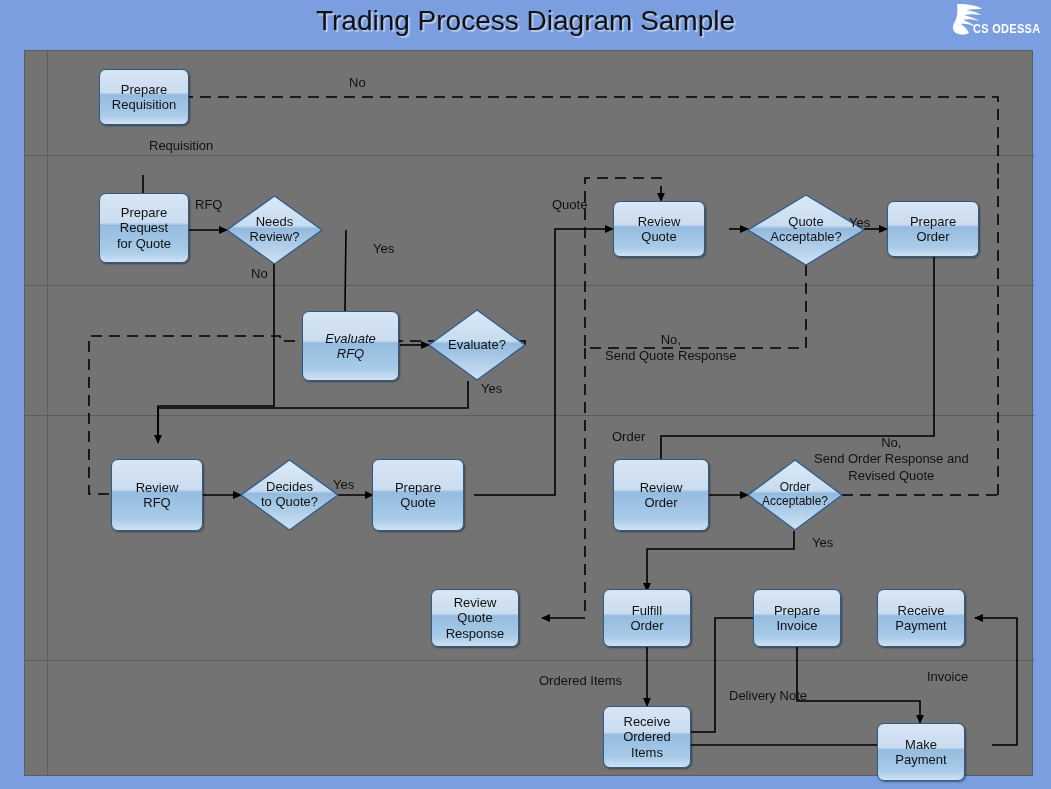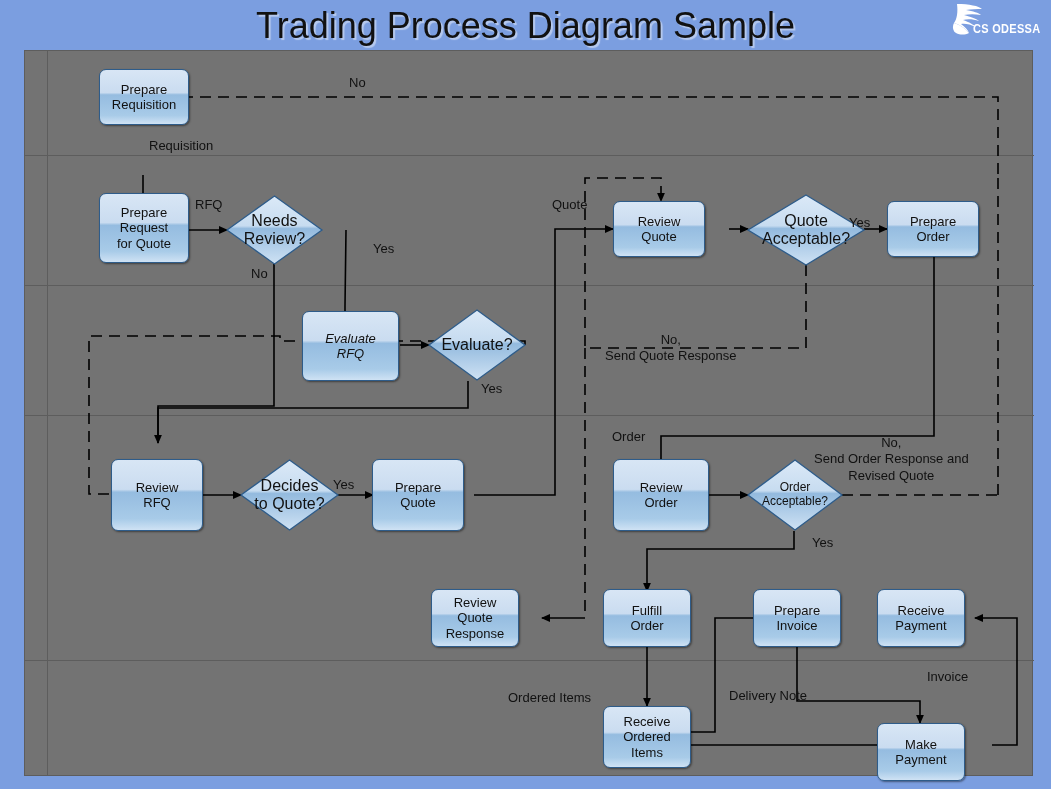--- a/index.html
+++ b/index.html
@@ -6,21 +6,21 @@
   body{
     width:1051px;height:789px;overflow:hidden;
     background:#7b9ee0;
     font-family:"DejaVu Sans","Liberation Sans",sans-serif;
   }
   #root{position:relative;width:1051px;height:789px;}
 
   
   #title{
     position:absolute;left:0;top:5px;width:1051px;text-align:center;
-    font-size:36px;color:#111;letter-spacing:0px;
+    font-size:28px;color:#111;letter-spacing:0px;
     text-shadow:2px 2px 1px rgba(255,255,255,0.45);
     font-family:"Liberation Sans","DejaVu Sans",sans-serif;
   }
   
   #logo{position:absolute;right:8px;top:2px;width:92px;height:42px;}
   #logo .logotext{
     position:absolute;left:22px;top:20px;color:#fff;font-size:11px;font-weight:bold;
     font-family:"Liberation Sans","DejaVu Sans",sans-serif;letter-spacing:0.3px;
     transform:scaleY(1.15);
   }
@@ -47,21 +47,21 @@
     font-size:13px;color:#111;line-height:1.18;text-align:center;
     font-family:"Liberation Sans","DejaVu Sans",sans-serif;
   }
   .node .nt{display:block;padding:0 3px;}
 
   .diamond{position:absolute;}
   .diamond svg{position:absolute;left:0;top:0;overflow:visible;}
   .diamond .dt{
     position:absolute;left:0;top:0;width:100%;height:100%;
     display:flex;align-items:center;justify-content:center;
-    font-size:16px;color:#111;line-height:1.15;text-align:center;
+    font-size:13px;color:#111;line-height:1.15;text-align:center;
     font-family:"Liberation Sans","DejaVu Sans",sans-serif;
     pointer-events:none;
   }
 
   
   .elabel{
     position:absolute;font-size:13px;color:#111;white-space:pre;
     line-height:1.25;text-align:center;
     font-family:"Liberation Sans","DejaVu Sans",sans-serif;
   }
@@ -314,20 +314,20 @@
     <div class="elabel" style="left:308px;top:426px;">Yes</div>
 
     <div class="elabel" style="left:587px;top:378px;">Order</div>
 
     <div class="elabel" style="left:789px;top:384px;white-space:pre-line;">No,
 Send Order Response and
 Revised Quote</div>
 
     <div class="elabel" style="left:787px;top:484px;">Yes</div>
 
-    <div class="elabel" style="left:483px;top:622px;margin-top:17px;">Ordered Items</div>
+    <div class="elabel" style="left:514px;top:622px;">Ordered Items</div>
 
     <div class="elabel" style="left:704px;top:637px;">Delivery Note</div>
 
     <div class="elabel" style="left:902px;top:618px;">Invoice</div>
 
   </div>
 </div>
 
 </body></html>

